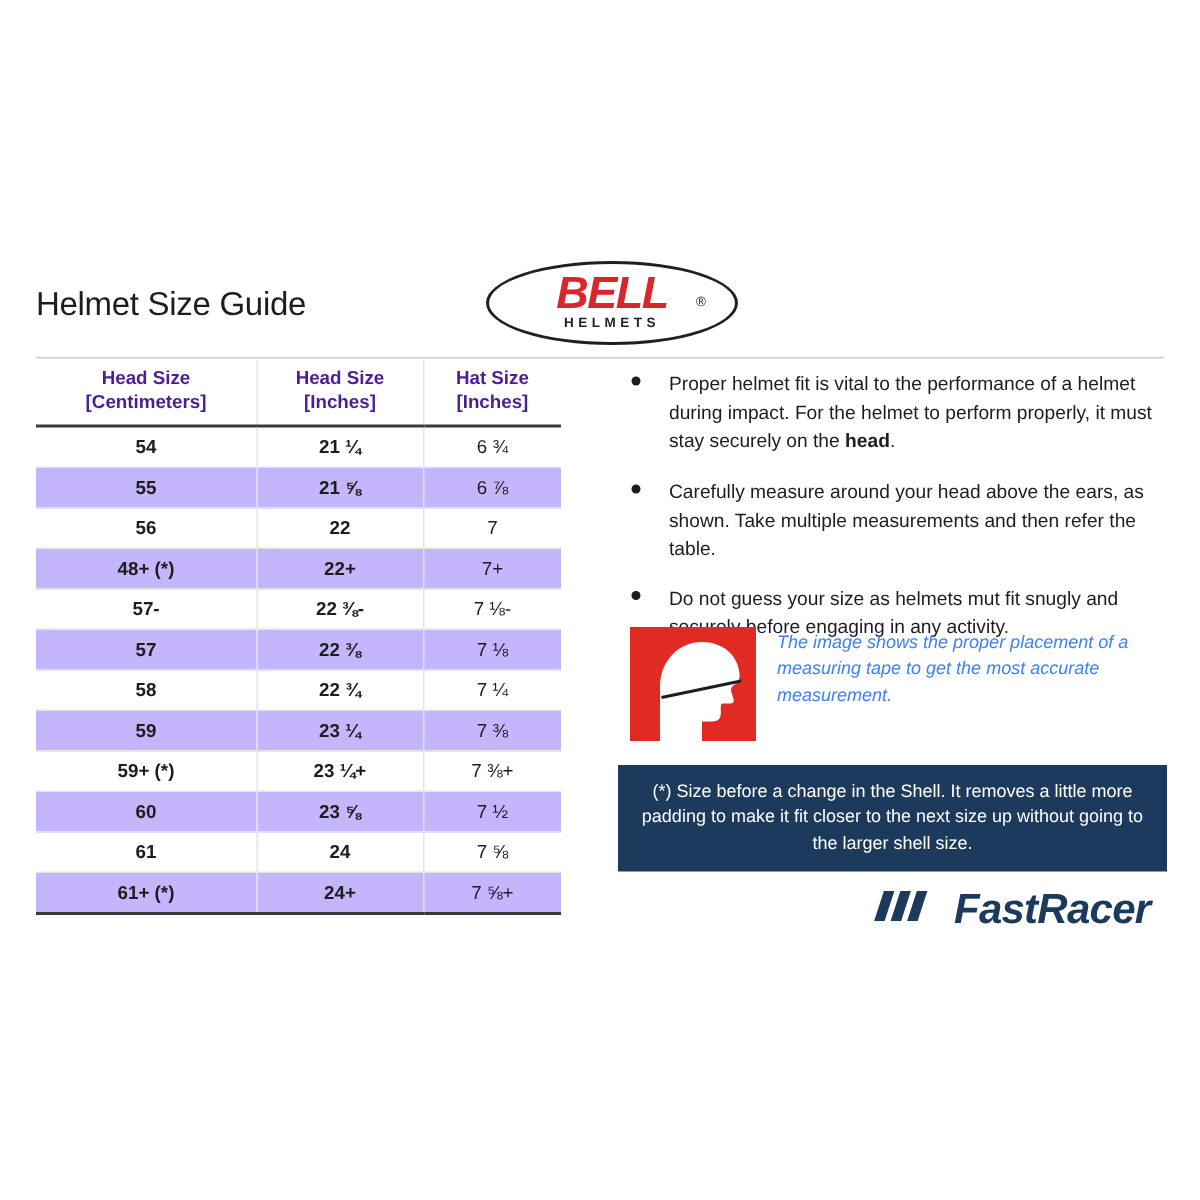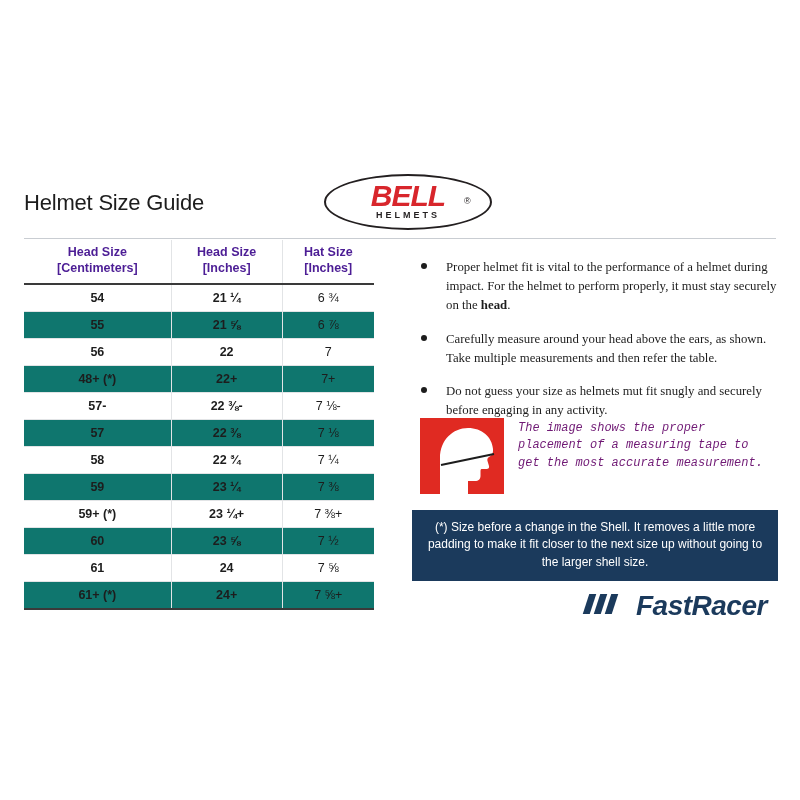--- a/index.html
+++ b/index.html
@@ -117,38 +117,37 @@
     line-height: 1.25;
     color: #4c1d95;
   }
   table.size-table td {
     text-align: center;
     padding: 6px 2px;
     border-bottom: 1px solid #e2e4e6;
     margin-top: 28px;
   }
   table.size-table tr.alt td {
-    background: #0f766e;
+    background: #c4b5fd;
   }
   table.size-table td.c0, table.size-table td.c1 {
     font-weight: bold;
   }
   table.size-table tr.last td {
     border-bottom: 2px solid #3a3a3a;
   }
   .colsep {
     border-left: 1px solid #e2e4e6;
   }
   
   .bullets {
     position: absolute;
     left: 412px;
-    top: 108px;
+    top: 96px;
     width: 366px;
-    font-family: Liberation Serif, serif;
   }
   .bullet {
     position: relative;
     padding-left: 34px;
     margin-bottom: 14px;
     font-size: 12.8px;
     line-height: 1.5;
     color: #1d1d1d;
   }
   .bullet .dot {
@@ -179,22 +178,21 @@
     overflow: hidden;
   }
   .head-caption {
     position: absolute;
     left: 98px;
     top: 2px;
     width: 258px;
     font-size: 12px;
     font-style: italic;
     line-height: 1.45;
-    color: #701a75;
-    font-family: Liberation Mono, monospace;
+    color: #3b82f6;
   }
   
   .note-box {
     position: absolute;
     left: 412px;
     top: 360px;
     width: 366px;
     padding: 9px 12px 10px 12px;
     box-sizing: border-box;
     background: #1b3a5c;

